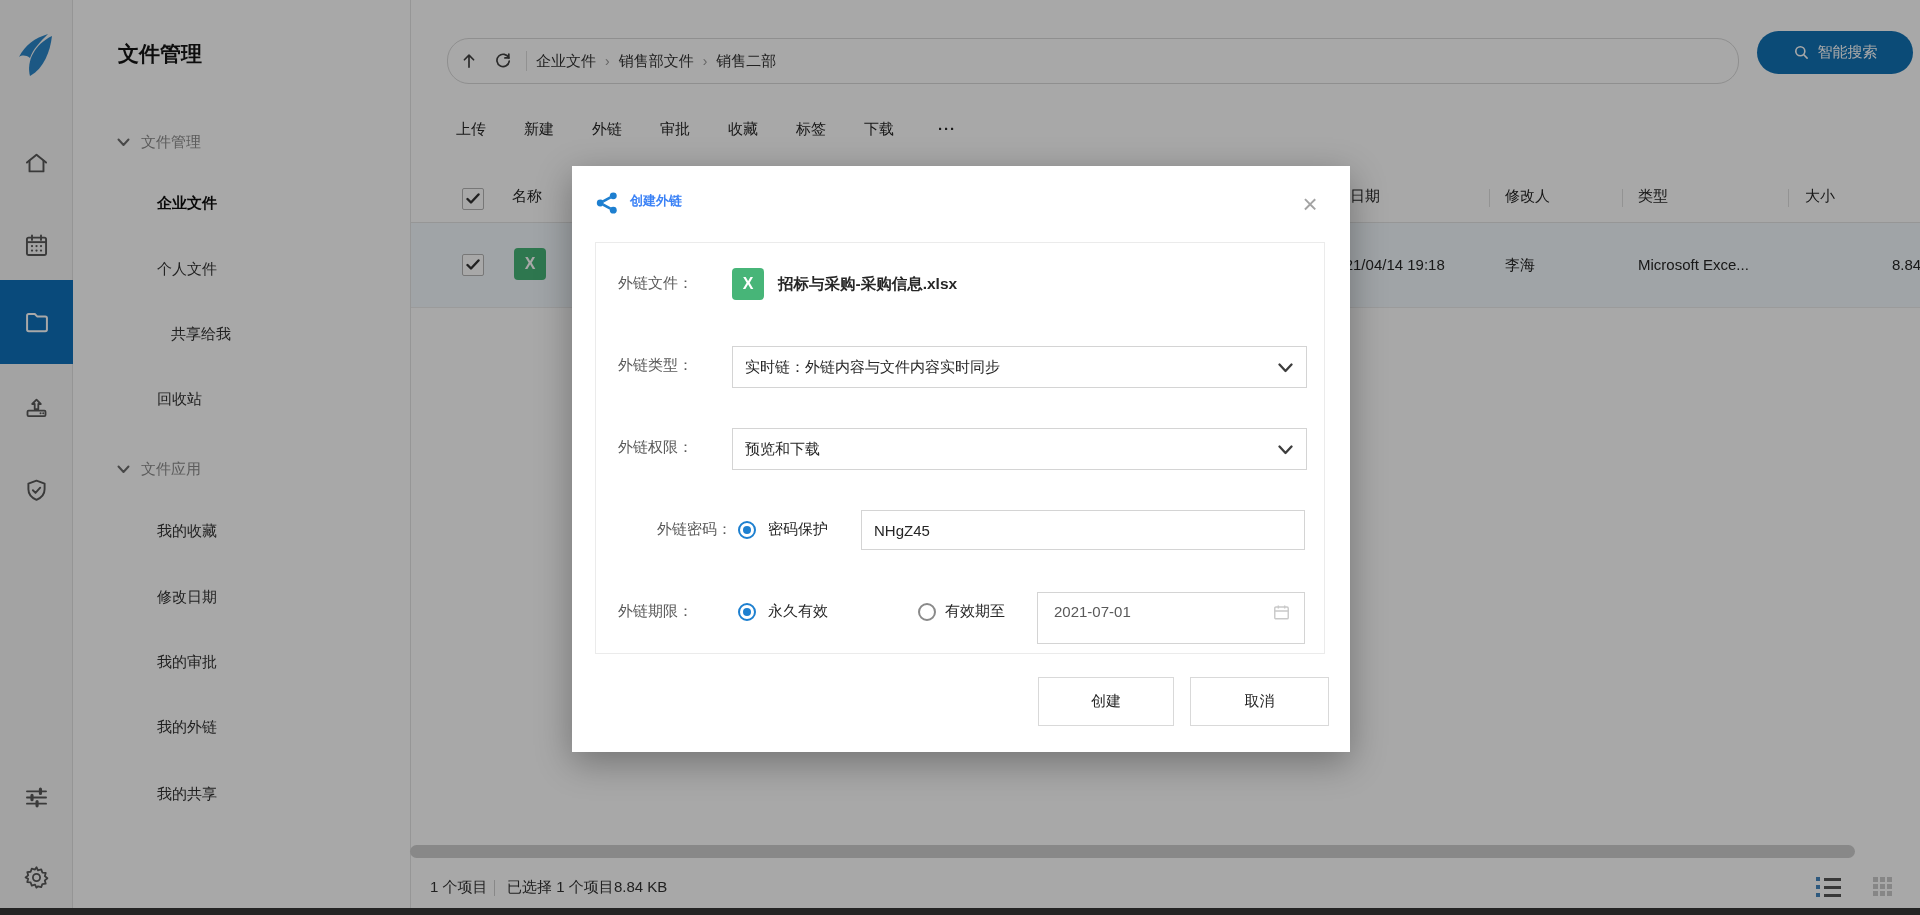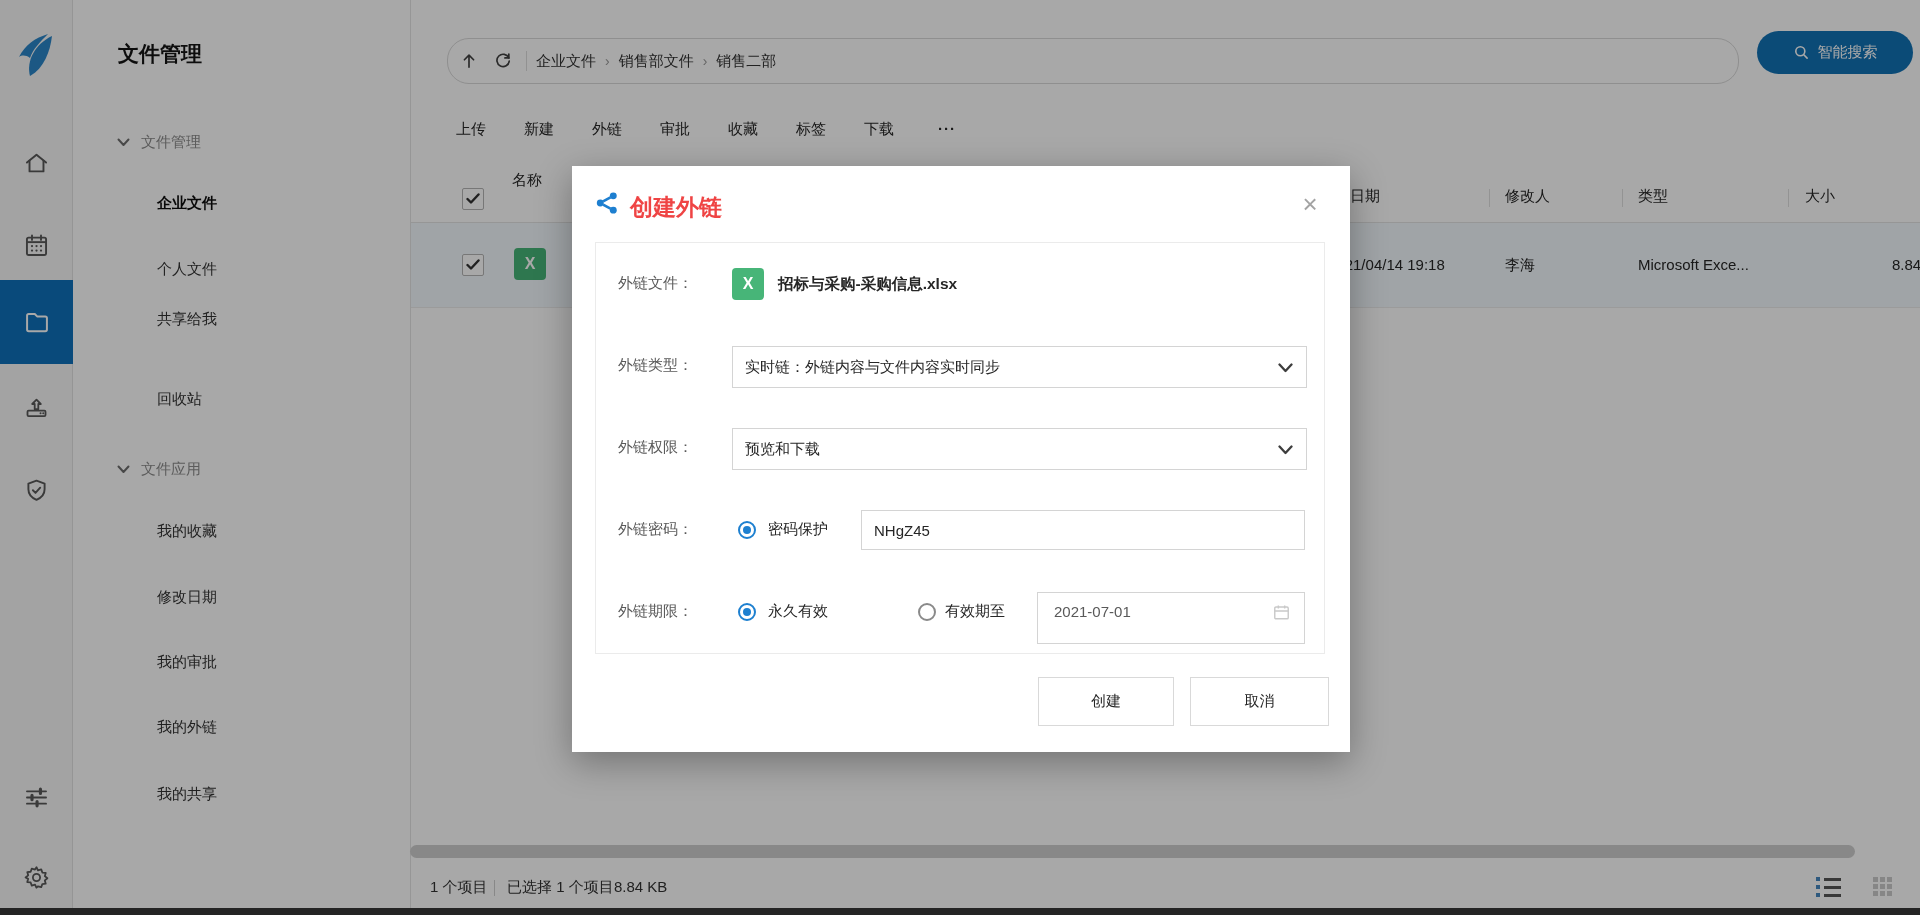--- a/index.html
+++ b/index.html
@@ -48,21 +48,21 @@
   .viewlist .r{display:flex;align-items:center;gap:4px;}
   .viewlist .b{width:4px;height:4px;background:#4788c0;}
   .viewlist .l{width:17px;height:3px;background:#555;}
   .viewgrid{position:absolute;left:1873px;top:877px;width:20px;height:20px;display:grid;grid-template-columns:repeat(3,5px);grid-template-rows:repeat(3,5px);gap:2px;cursor:pointer;}
   .viewgrid i{background:#cbcbcb;}
   .footstrip{position:absolute;left:0;top:908px;width:1920px;height:7px;background:#383838;}
   
   .scrim{position:absolute;left:0;top:0;width:1920px;height:915px;background:rgba(0,0,0,0.34);z-index:40;}
   .modal{position:absolute;left:572px;top:166px;width:778px;height:586px;background:#fff;z-index:50;
          box-shadow:0 10px 34px rgba(0,0,0,.32);}
-  .m-title{position:absolute;left:58px;top:26px;font-size:23px;font-weight:bold;color:#ef4444;}
+  .m-title{position:absolute;left:58px;top:26px;font-size:13px;font-weight:bold;color:#3b82f6;}
   .m-close{position:absolute;left:718px;top:18px;width:40px;height:40px;display:flex;align-items:center;justify-content:center;
            font-size:26px;color:#a3a3a3;cursor:pointer;line-height:1;}
   .m-box{position:absolute;left:23px;top:76px;width:728px;height:410px;border:1px solid #ebebeb;}
   .f-label{position:absolute;left:22px;font-size:15px;color:#595959;white-space:nowrap;}
   .selectbox{position:absolute;left:136px;width:573px;height:40px;border:1px solid #d4d4d4;background:#fff;cursor:pointer;}
   .selectbox .txt{line-height:40px;padding-left:12px;font-size:15px;color:#262626;white-space:nowrap;}
   .selectbox svg{position:absolute;right:13px;top:16px;}
   .radio{position:absolute;width:18px;height:18px;border-radius:50%;box-sizing:border-box;cursor:pointer;background:#fff;}
   .radio.on{border:2px solid #1e80d0;}
   .radio.on::after{content:"";position:absolute;left:3px;top:3px;width:8px;height:8px;border-radius:50%;background:#1e80d0;}
@@ -148,21 +148,21 @@
     <div class="sb-title">文件管理</div>
 
     <div class="sb-group" style="top:133px;">
       <svg width="13" height="9" viewBox="0 0 13 9" fill="none" stroke="#6e6e6e" stroke-width="2" stroke-linecap="round" stroke-linejoin="round">
           <path d="M1.5 1.5 6.5 7l5-5.5"></path>
         </svg>
       <span>文件管理</span>
     </div>
     <div class="sb-item sel" style="top:194px;">企业文件</div>
     <div class="sb-item" style="top:260px;">个人文件</div>
-    <div class="sb-item" style="top:310px;">共享给我</div>
+    <div class="sb-item" style="top:325px;margin-left:14px;">共享给我</div>
     <div class="sb-item" style="top:390px;">回收站</div>
 
     <div class="sb-group" style="top:460px;">
       <svg width="13" height="9" viewBox="0 0 13 9" fill="none" stroke="#6e6e6e" stroke-width="2" stroke-linecap="round" stroke-linejoin="round">
           <path d="M1.5 1.5 6.5 7l5-5.5"></path>
         </svg>
       <span>文件应用</span>
     </div>
     <div class="sb-item" style="top:522px;">我的收藏</div>
     <div class="sb-item" style="top:588px;">修改日期</div>
@@ -210,21 +210,21 @@
     <div>标签</div>
     <div>下载</div>
     <div class="tool-more">···</div>
   </div>
 
   <div class="cbx" style="left:462px;top:188px;">
     <svg width="14" height="12" viewBox="0 0 14 12" fill="none" stroke="#333" stroke-width="2.4" stroke-linecap="round" stroke-linejoin="round">
         <path d="M1.5 6 5 9.5 12.5 1.5"></path>
       </svg>
   </div>
-  <div class="th" style="left:512px;top:171px;">名称</div>
+  <div class="th" style="left:512px;top:187px;">名称</div>
   <div class="th" style="left:1320px;top:187px;">修改日期</div>
   <div class="colsep" style="left:1489px;top:189px;"></div>
   <div class="th" style="left:1505px;top:187px;">修改人</div>
   <div class="colsep" style="left:1622px;top:189px;"></div>
   <div class="th" style="left:1638px;top:187px;">类型</div>
   <div class="colsep" style="left:1788px;top:189px;"></div>
   <div class="th" style="left:1805px;top:187px;">大小</div>
   <div class="hdr-line"></div>
 
   <div class="filerow"></div>
@@ -298,21 +298,21 @@
       </div>
 
       <div class="f-label" style="top:195px;">外链权限：</div>
       <div class="selectbox" style="top:185px;">
         <div class="txt">预览和下载</div>
         <svg width="15" height="10" viewBox="0 0 15 10" fill="none" stroke="#3d3d3d" stroke-width="2.3" stroke-linecap="round" stroke-linejoin="round">
             <path d="M1.5 1.5 7.5 8l6-6.5"></path>
           </svg>
       </div>
 
-      <div class="f-label" style="top:277px;">外链密码：</div>
+      <div class="f-label" style="top:277px;margin-left:39px;">外链密码：</div>
       <div class="radio on" style="left:142px;top:278px;"></div>
       <div class="r-label" style="left:172px;top:277px;">密码保护</div>
       <input class="pwdinput" type="text" value="NHgZ45" style="">
 
       <div class="f-label" style="top:359px;">外链期限：</div>
       <div class="radio on" style="left:142px;top:360px;"></div>
       <div class="r-label" style="left:172px;top:359px;">永久有效</div>
       <div class="radio off" style="left:322px;top:360px;"></div>
       <div class="r-label" style="left:349px;top:359px;">有效期至</div>
       <div class="datebox">

